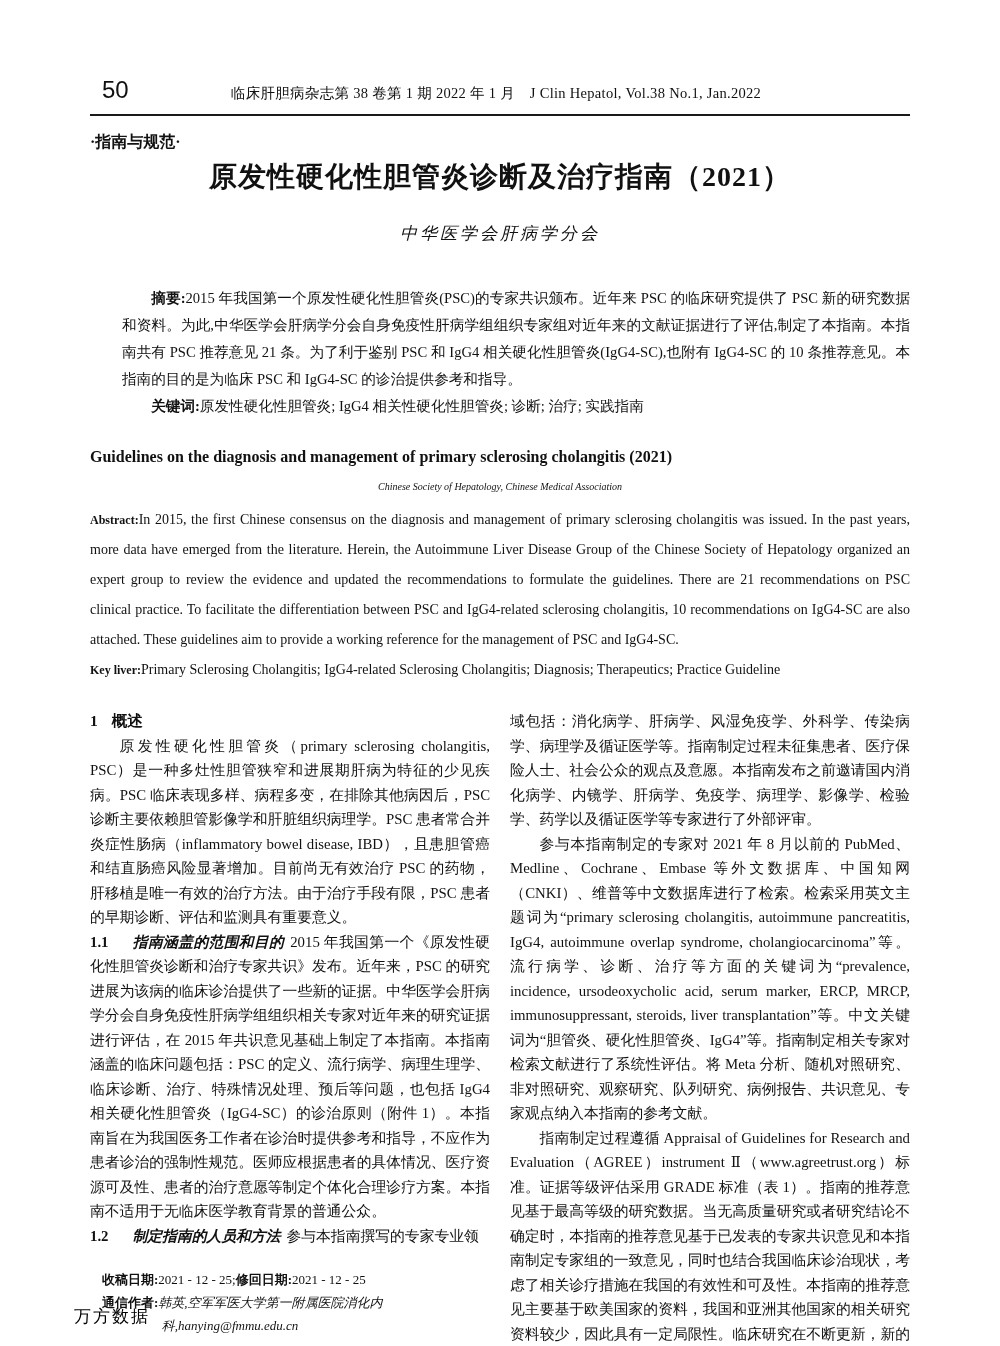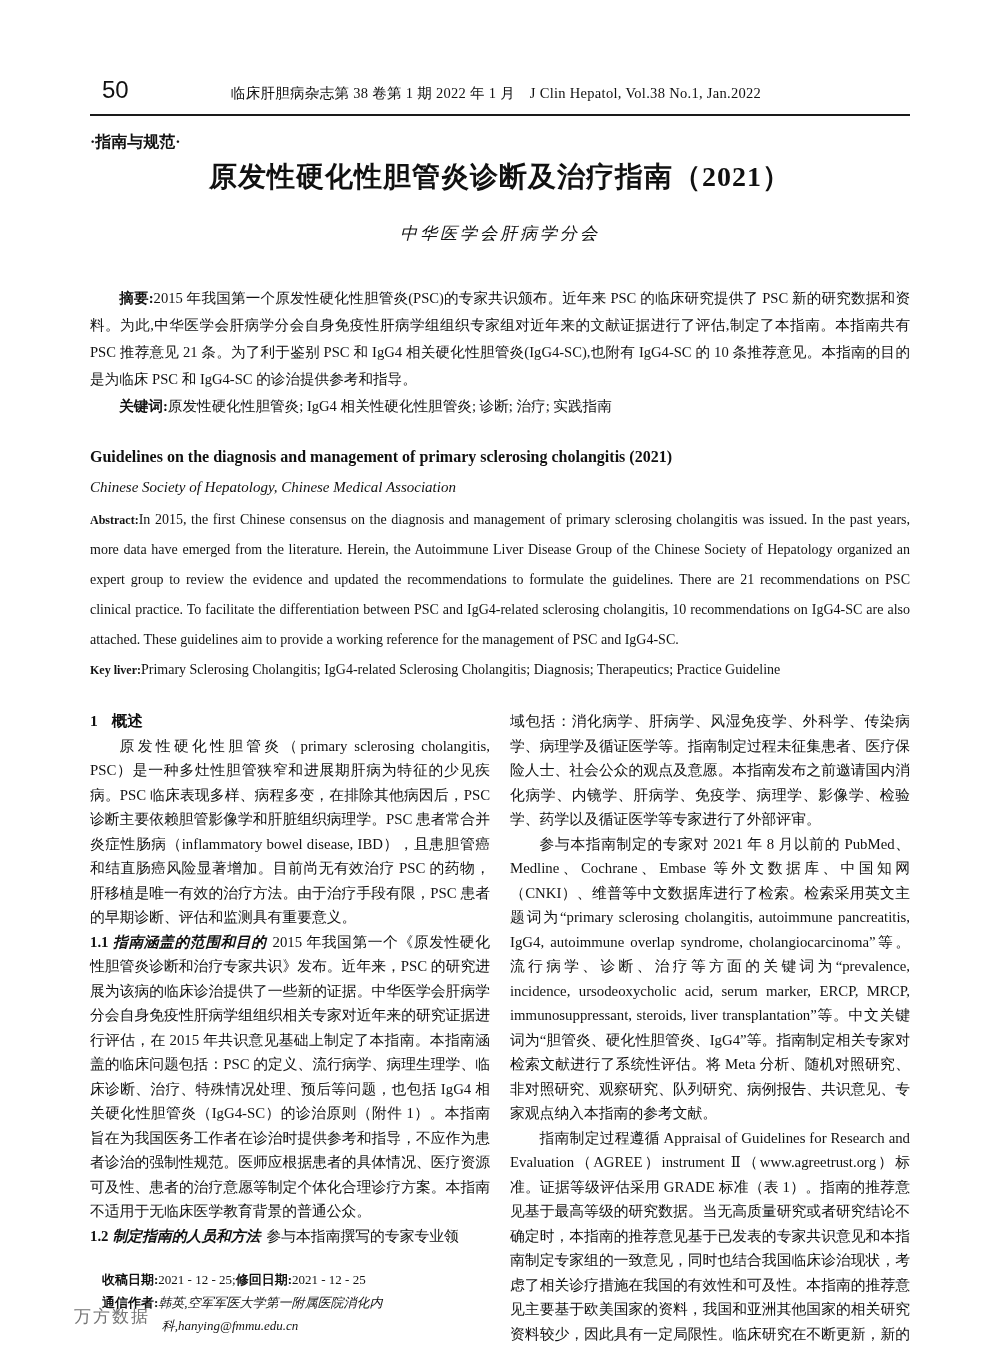--- a/index.html
+++ b/index.html
@@ -57,37 +57,39 @@
     font-style: italic;
     letter-spacing: 3px;
   }
 
   
   .abstract-cn {
     margin-top: 40px;
     font-size: 14.6px;
     line-height: 27px;
     text-align: justify;
+    margin-left: 32px;
   }
   .abstract-cn p { text-indent: 2em; }
   .b { font-weight: bold; }
   .kai { font-style: italic; }
 
   
   .english { margin-top: 26px; }
   .eng-title {
     font-size: 16px;
     font-weight: bold;
     line-height: 22px;
   }
   .eng-authors {
     margin-top: 9px;
-    font-size: 15px;
+    font-size: 10px;
     font-style: italic;
     line-height: 20px;
+    text-align: center;
   }
   .eng-abstract {
     margin-top: 8px;
     font-size: 14px;
     line-height: 30px;
     text-align: justify;
   }
   .eng-abstract .lbl { font-size: 12px; font-weight: bold; }
 
   
@@ -102,39 +104,39 @@
     line-height: 24.5px;
     text-align: justify;
   }
   .sec-h1 {
     font-size: 15.5px;
     font-weight: bold;
     line-height: 24.5px;
   }
   .sec-h1 .num { margin-right: 14px; }
   .indent { text-indent: 2em; }
-  .sec-num { font-weight: bold; margin-right: 4px; }
+  .sec-num { font-weight: bold; margin-right: 24px; }
   .sec-title { font-style: italic; font-weight: 600; margin-right: 6px; }
 
   
   .footnote {
     margin-top: 20px;
     padding-left: 12px;
     font-size: 13px;
     line-height: 23px;
     text-align: left;
   }
   .fn-line2 { padding-left: 4.6em; text-indent: -4.6em; }
 
   .watermark {
     position: absolute;
     left: 74px;
     bottom: 18px;
     font-size: 17px;
-    color: #737373;
+    color: #000000;
     letter-spacing: 2px;
     text-align: right;
   }
 </style>
 </head>
 <body>
 
 <div class="page">
   <div class="content">
 

